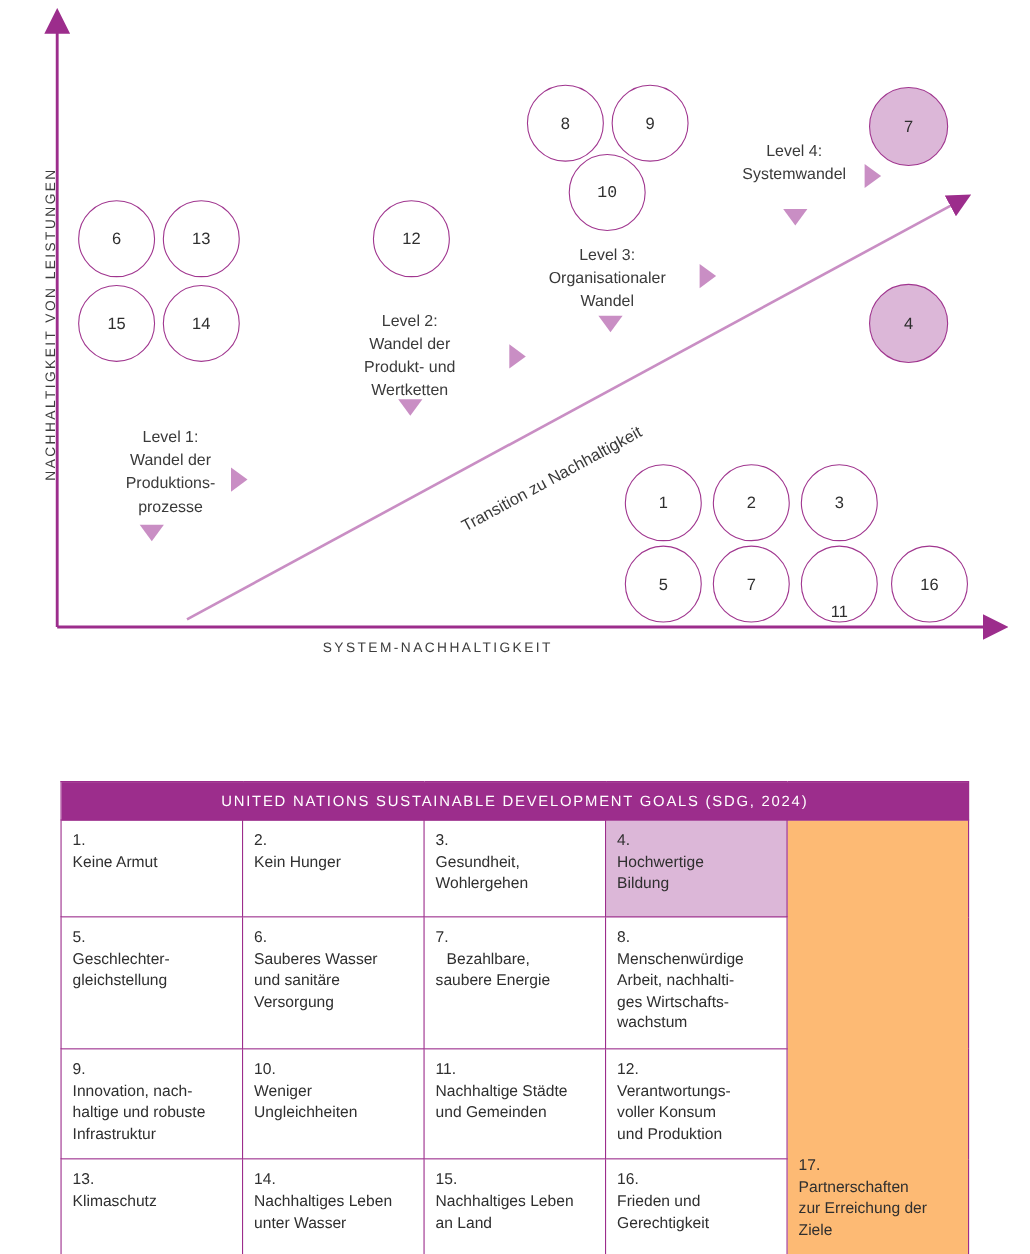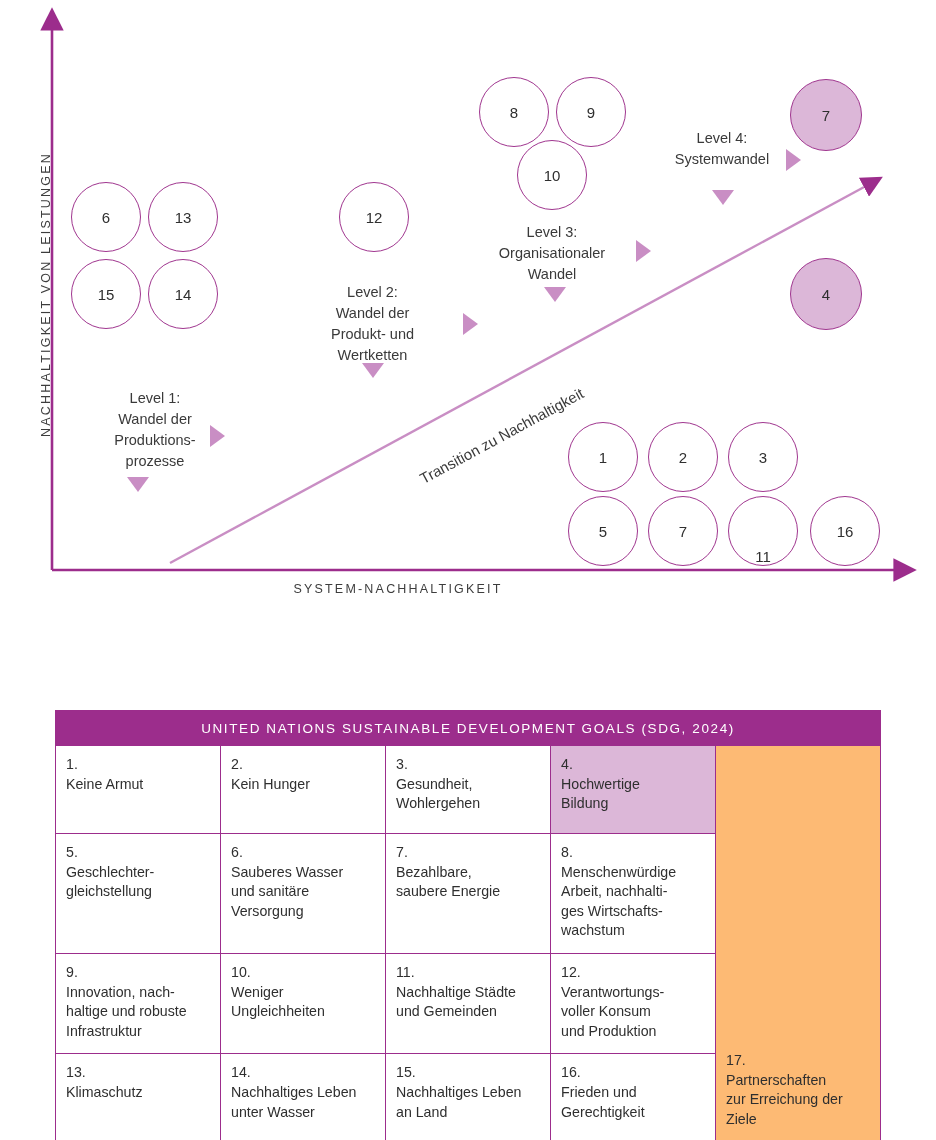--- a/index.html
+++ b/index.html
@@ -221,21 +221,21 @@
   <div class="circle" style="left:339px; top:182px; width:70px; height:70px;">
       <span>12</span>
     </div>
 
   <div class="circle" style="left:479px; top:77px;  width:70px; height:70px;">
       <span>8</span>
     </div>
   <div class="circle" style="left:556px; top:77px;  width:70px; height:70px;">
       <span>9</span>
     </div>
-  <div class="circle" style="left:517px; top:140px; width:70px; height:70px;">
+  <div class="circle" style="left:517px; top:140px; width:70px; height:70px;font-family:Liberation Mono, monospace;">
       <span>10</span>
     </div>
 
   <div class="circle filled" style="left:790px; top:79px;  width:72px; height:72px;">
       <span>7</span>
     </div>
   <div class="circle filled" style="left:790px; top:258px; width:72px; height:72px;">
       <span>4</span>
     </div>
 
@@ -302,21 +302,21 @@
 gleichstellung</span>
       </td>
       <td>
         <span class="num">6.</span>
         <span class="txt" style="white-space:pre-line;">Sauberes Wasser
 und sanitäre
 Versorgung</span>
       </td>
       <td>
         <span class="num">7.</span>
-        <span class="txt" style="white-space:pre-line;">Bezahlbare,
+        <span class="txt" style="white-space:pre-line;margin-left:10px;">Bezahlbare,
 saubere Energie</span>
       </td>
       <td>
         <span class="num">8.</span>
         <span class="txt" style="white-space:pre-line;margin-top:11px;">Menschenwürdige
 Arbeit, nachhalti-
 ges Wirtschafts-
 wachstum</span>
       </td>
     </tr>

